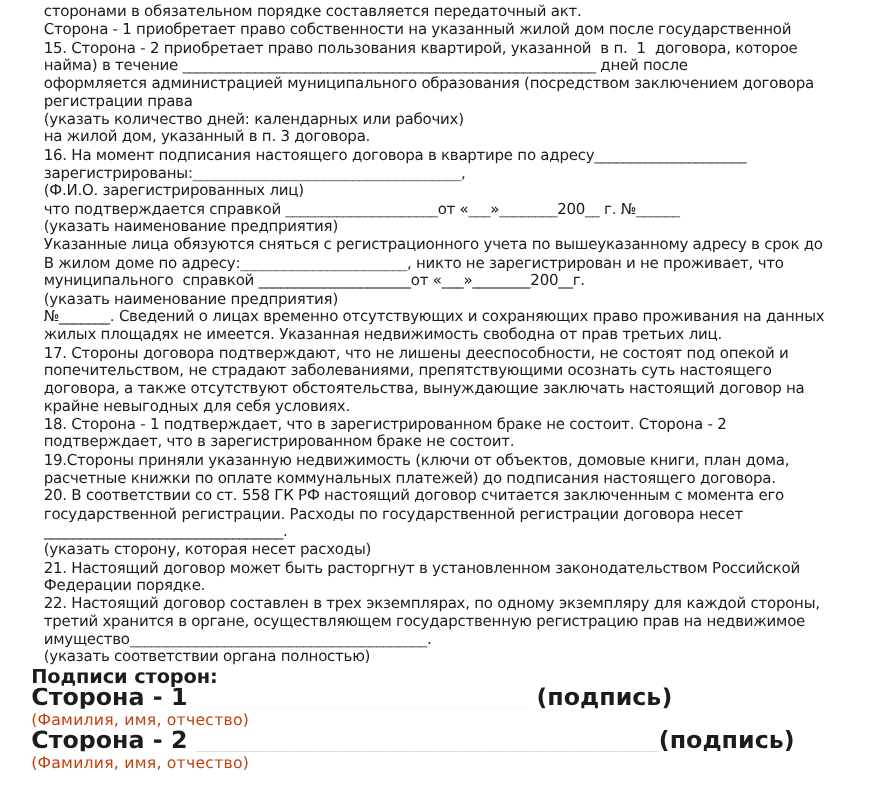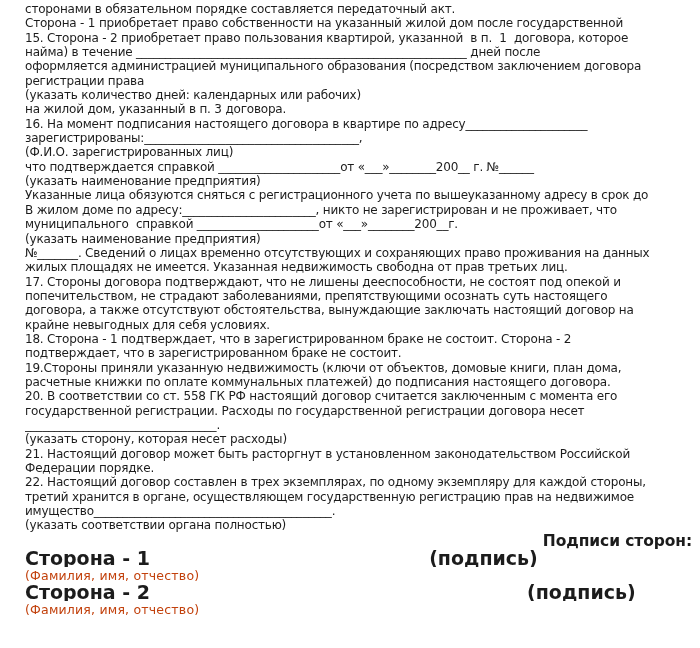--- a/index.html
+++ b/index.html
@@ -18,28 +18,28 @@
     height: 648px;
     padding: 2px 8px 0 25px;
     overflow: hidden;
   }
   .line { white-space: pre; overflow: hidden; }
   .line.normal {
     font-size: 12px;
     line-height: 14.35px;
     height: 14.35px;
     letter-spacing: -0.2px;
+    margin-left: 10px;
   }
   .line.sig-heading {
     font-size: 15.5px;
     font-weight: bold;
     line-height: 17.2px;
     height: 17.2px;
     letter-spacing: -0.1px;
-    text-align: right;
   }
   .line.sig-line {
     font-size: 19px;
     font-weight: bold;
     line-height: 17.2px;
     height: 17.2px;
   }
   .line.sig-line .thin {
     font-weight: normal;
     color: #4a4a4a;

